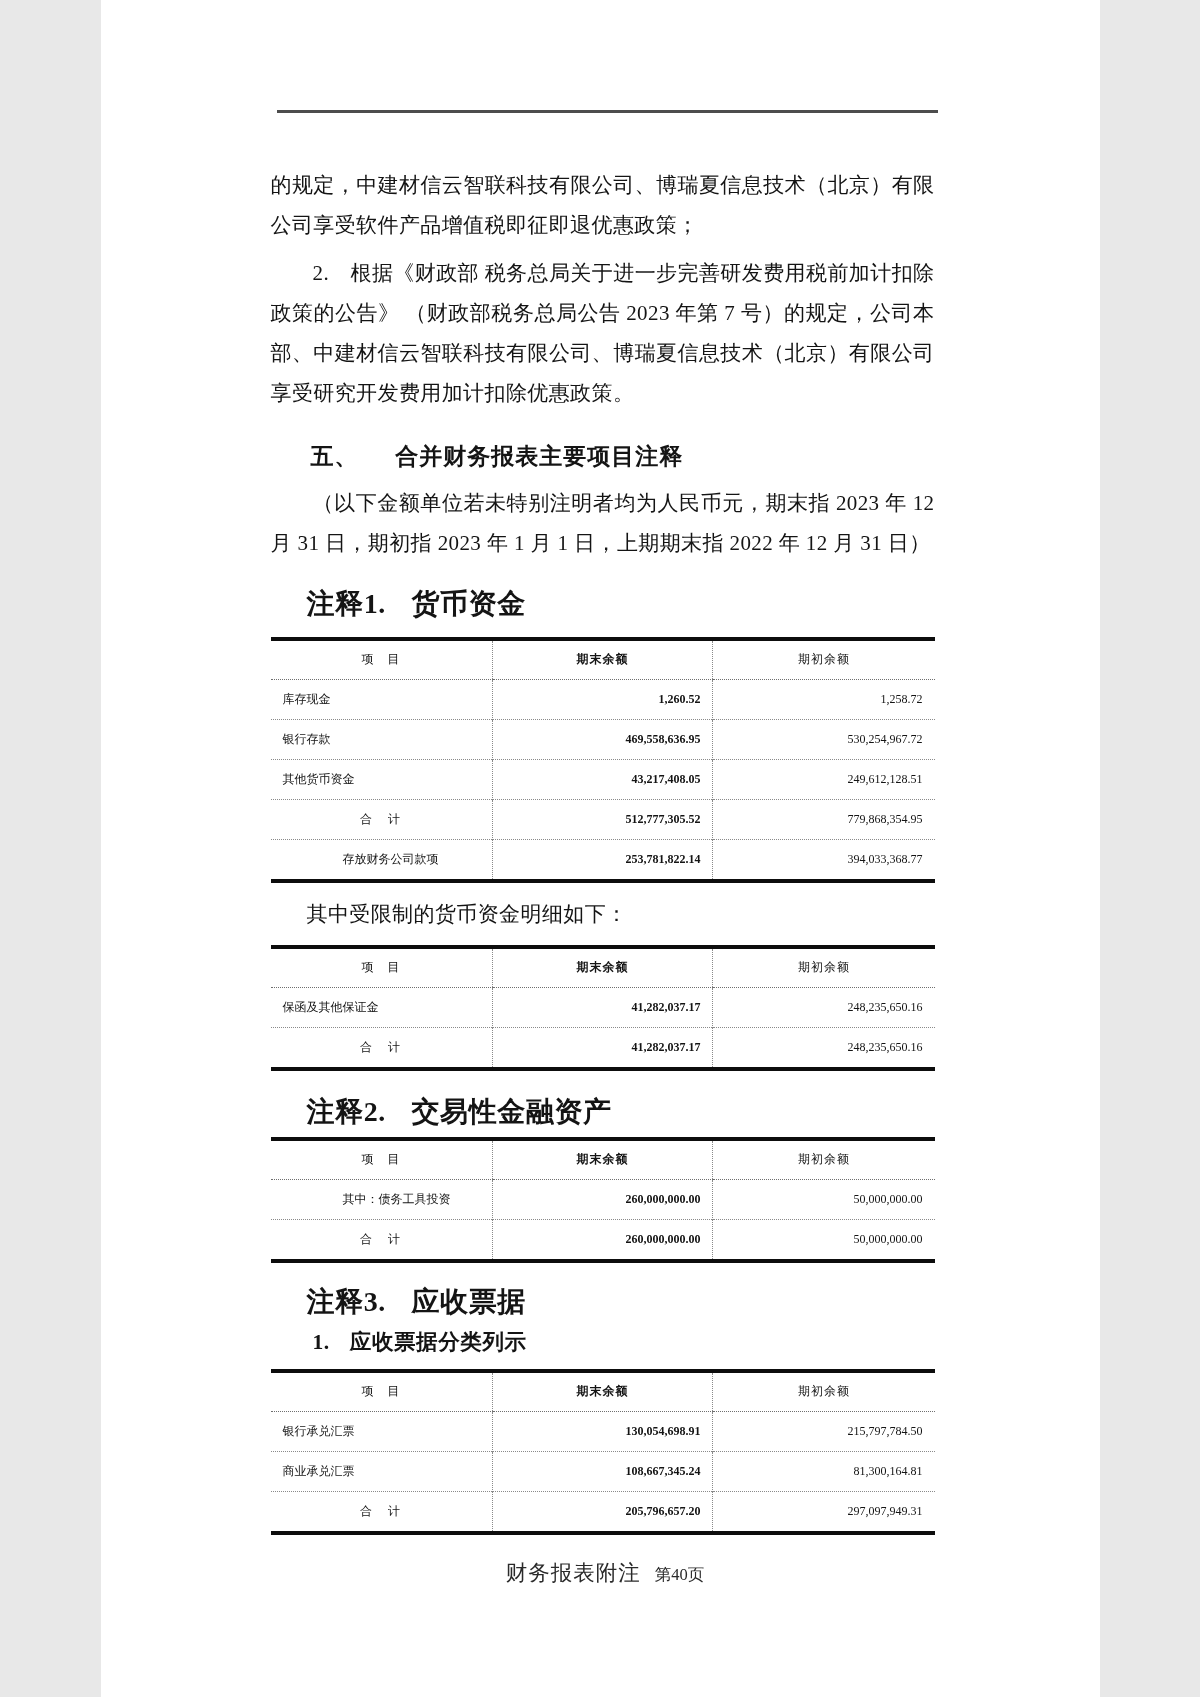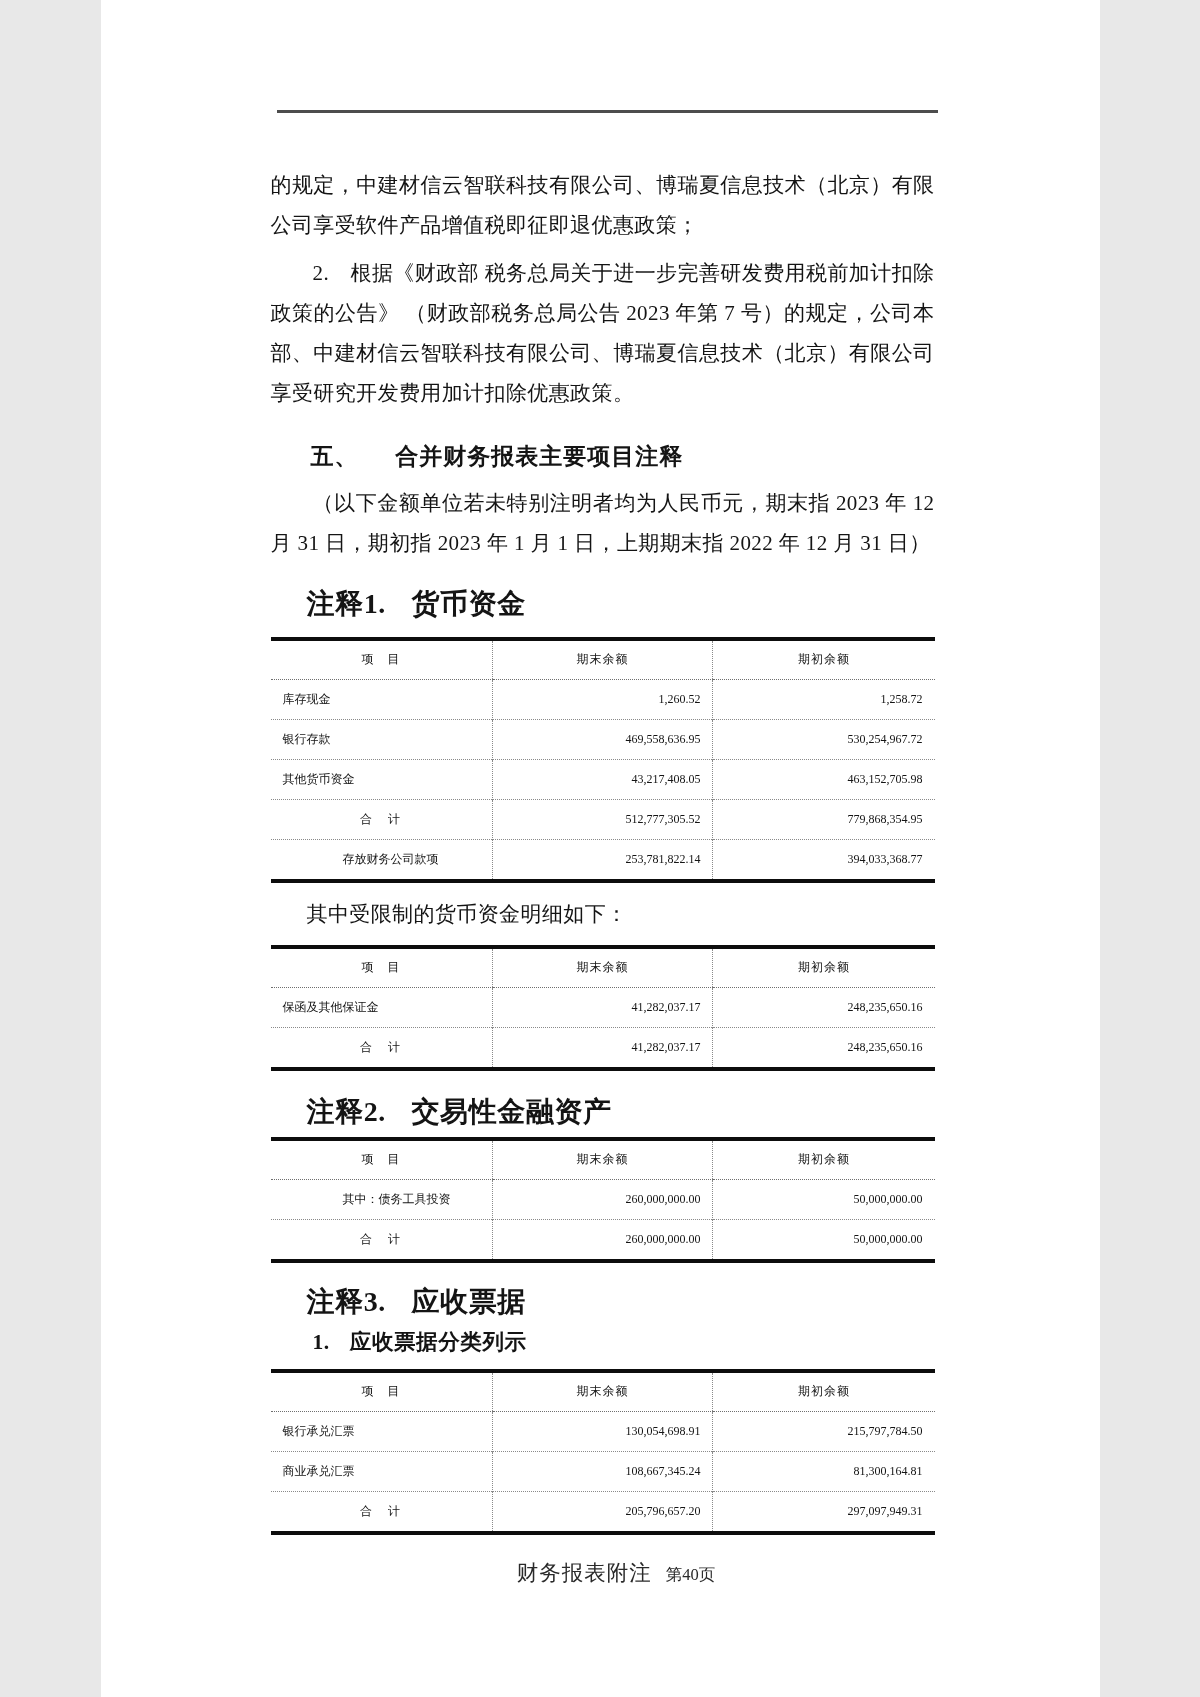--- a/index.html
+++ b/index.html
@@ -61,31 +61,31 @@
     font-weight:normal; height:34px; text-align:center;
     border-bottom:1px dotted #6f6f6f; padding:2px 12px;
     letter-spacing:1px;
   }
   .doc-table td {
     height:33px; padding:3px 12px; vertical-align:middle;
   }
   .doc-table tbody tr + tr td { border-top:1px dotted #8a8a8a; }
   .doc-table .c1, .doc-table .c2 { border-left:1px dotted #8a8a8a; }
   .doc-table .c0 { width:33.4%; }
-  .doc-table .c1 { width:33.2%; }
+  .doc-table .c1 { width:33.2%;font-weight:bold; }
   .doc-table .c2 { width:33.4%; }
   .doc-table td.num { text-align:right; }
   .doc-table td.label-normal { text-align:left; }
   .doc-table td.label-center { text-align:center; letter-spacing:2px; }
   .doc-table td.label-indent { padding-left:72px; text-align:left; }
 
   .restricted-note { margin:12px 0 0 36px; line-height:38px; }
 
   .footer {
-    position:absolute; left:16px; top:1558px; width:100%;
+    position:absolute; left:5px; top:1558px; width:100%;
     text-align:center; color:#2a2a2a;
   }
   .footer .footer-main { font-size:21.5px; letter-spacing:1px; }
   .footer .footer-page { font-size:16.5px; margin-left:10px; }
 </style>
 </head>
 <body>
 
 <div class="page">
   <div class="header-rule"></div>
@@ -122,21 +122,21 @@
             <td class="c2 num">1,258.72</td>
           </tr>
           <tr>
             <td class="c0 label-normal">银行存款</td>
             <td class="c1 num">469,558,636.95</td>
             <td class="c2 num">530,254,967.72</td>
           </tr>
           <tr>
             <td class="c0 label-normal">其他货币资金</td>
             <td class="c1 num">43,217,408.05</td>
-            <td class="c2 num">463,152,705.98</td>
+            <td class="c2 num">249,612,128.51</td>
           </tr>
           <tr>
             <td class="c0 label-center">合　计</td>
             <td class="c1 num">512,777,305.52</td>
             <td class="c2 num">779,868,354.95</td>
           </tr>
           <tr>
             <td class="c0 label-indent">存放财务公司款项</td>
             <td class="c1 num">253,781,822.14</td>
             <td class="c2 num">394,033,368.77</td>

